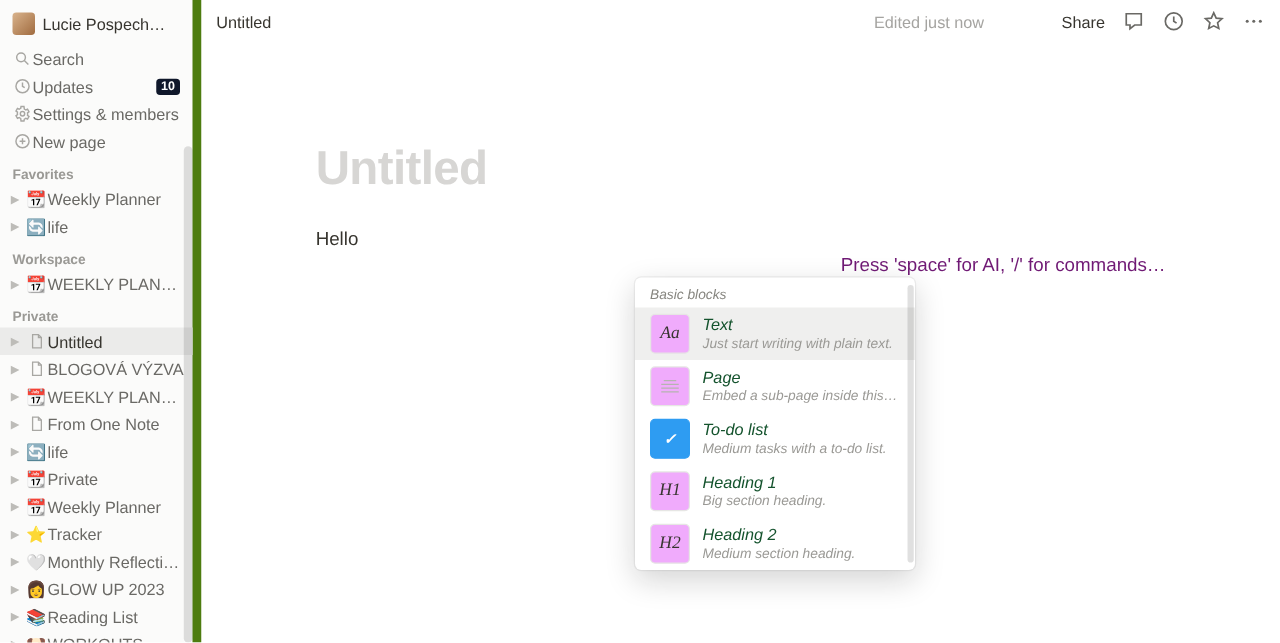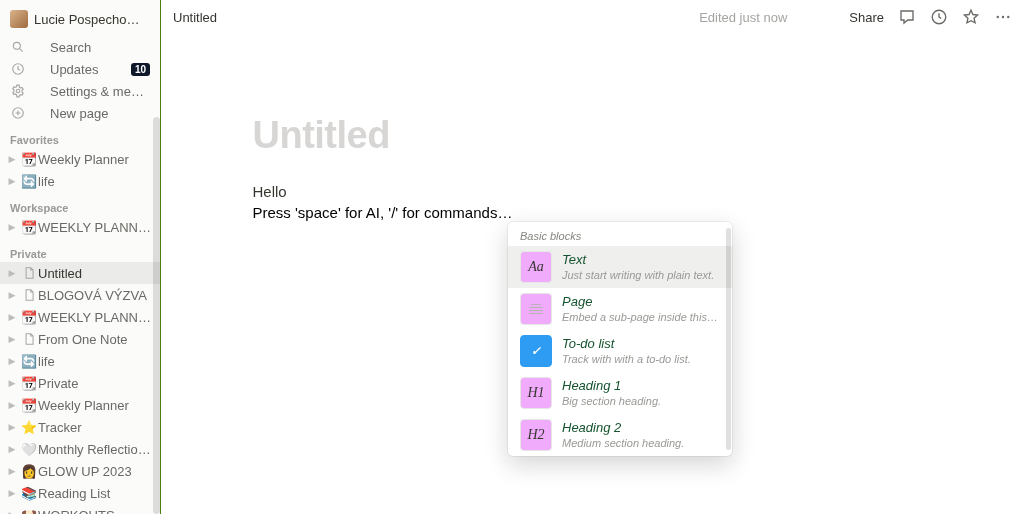--- a/index.html
+++ b/index.html
@@ -13,21 +13,21 @@
     overflow: hidden;
     position: relative;
   }
 
   .app { display: flex; height: 100%; }
 
   
   .sidebar {
     width: 161px;
     background: #fbfbfa;
-    border-right: 1px solid #4d7c0f;
+    border-right: 7px solid #4d7c0f;
     display: flex;
     flex-direction: column;
     position: relative;
     font-size: 13px;
     color: #6a6965;
   }
   .sidebar-scroll {
     position: absolute;
     right: 0;
     top: 117px;
@@ -47,21 +47,21 @@
     cursor: pointer;
   }
   .ws-avatar {
     width: 18px; height: 18px; border-radius: 3px;
     background: linear-gradient(135deg,#d9b38c,#a06b3f);
   }
   .ws-name { flex: 1; white-space: nowrap; overflow: hidden; text-overflow: ellipsis; }
   .ws-chev { color: #a8a7a3; font-size: 11px; }
 
   .sb-item {
-    display: flex; align-items: center; gap: 24px;
+    display: flex; align-items: center; gap: 0;
     padding: 3px 10px;
     cursor: pointer;
     color: #6a6965;
     font-size: 13px;
   }
   .sb-item .icon { width: 16px; height: 16px; display:flex; align-items:center; justify-content:center; color:#a8a7a3; }
   .sb-item .icon svg { width: 14px; height: 14px; }
   .sb-item .label { flex: 1; white-space: nowrap; overflow: hidden; text-overflow: ellipsis; }
   .badge {
     background: #0f172a; color: #fff; font-size: 10px;
@@ -126,22 +126,23 @@
     letter-spacing: -0.5px;
   }
   .page-body-line {
     font-size: 15px;
     color: #37352f;
     margin-bottom: 4px;
     cursor: text;
   }
   .page-body-placeholder {
     font-size: 15px;
-    color: #000000;
+    color: #701a75;
     cursor: text;
+    text-align: right;
   }
 
   
   .slash-menu {
     position: absolute;
     left: 347px;
     top: 222px;
     width: 224px;
     background: #fff;
     border-radius: 5px;
@@ -420,21 +421,21 @@
             </div>
             <div class="slash-text">
               <div class="slash-title">Page</div>
               <div class="slash-desc">Embed a sub-page inside this page.</div>
             </div>
           </div>
           <div class="slash-item">
             <div class="slash-icon todo"></div>
             <div class="slash-text">
               <div class="slash-title">To-do list</div>
-              <div class="slash-desc">Track with with a to-do list.</div>
+              <div class="slash-desc">Medium tasks with a to-do list.</div>
             </div>
           </div>
           <div class="slash-item">
             <div class="slash-icon" style="font-family: Georgia, serif;">H1</div>
             <div class="slash-text">
               <div class="slash-title">Heading 1</div>
               <div class="slash-desc">Big section heading.</div>
             </div>
           </div>
           <div class="slash-item">

